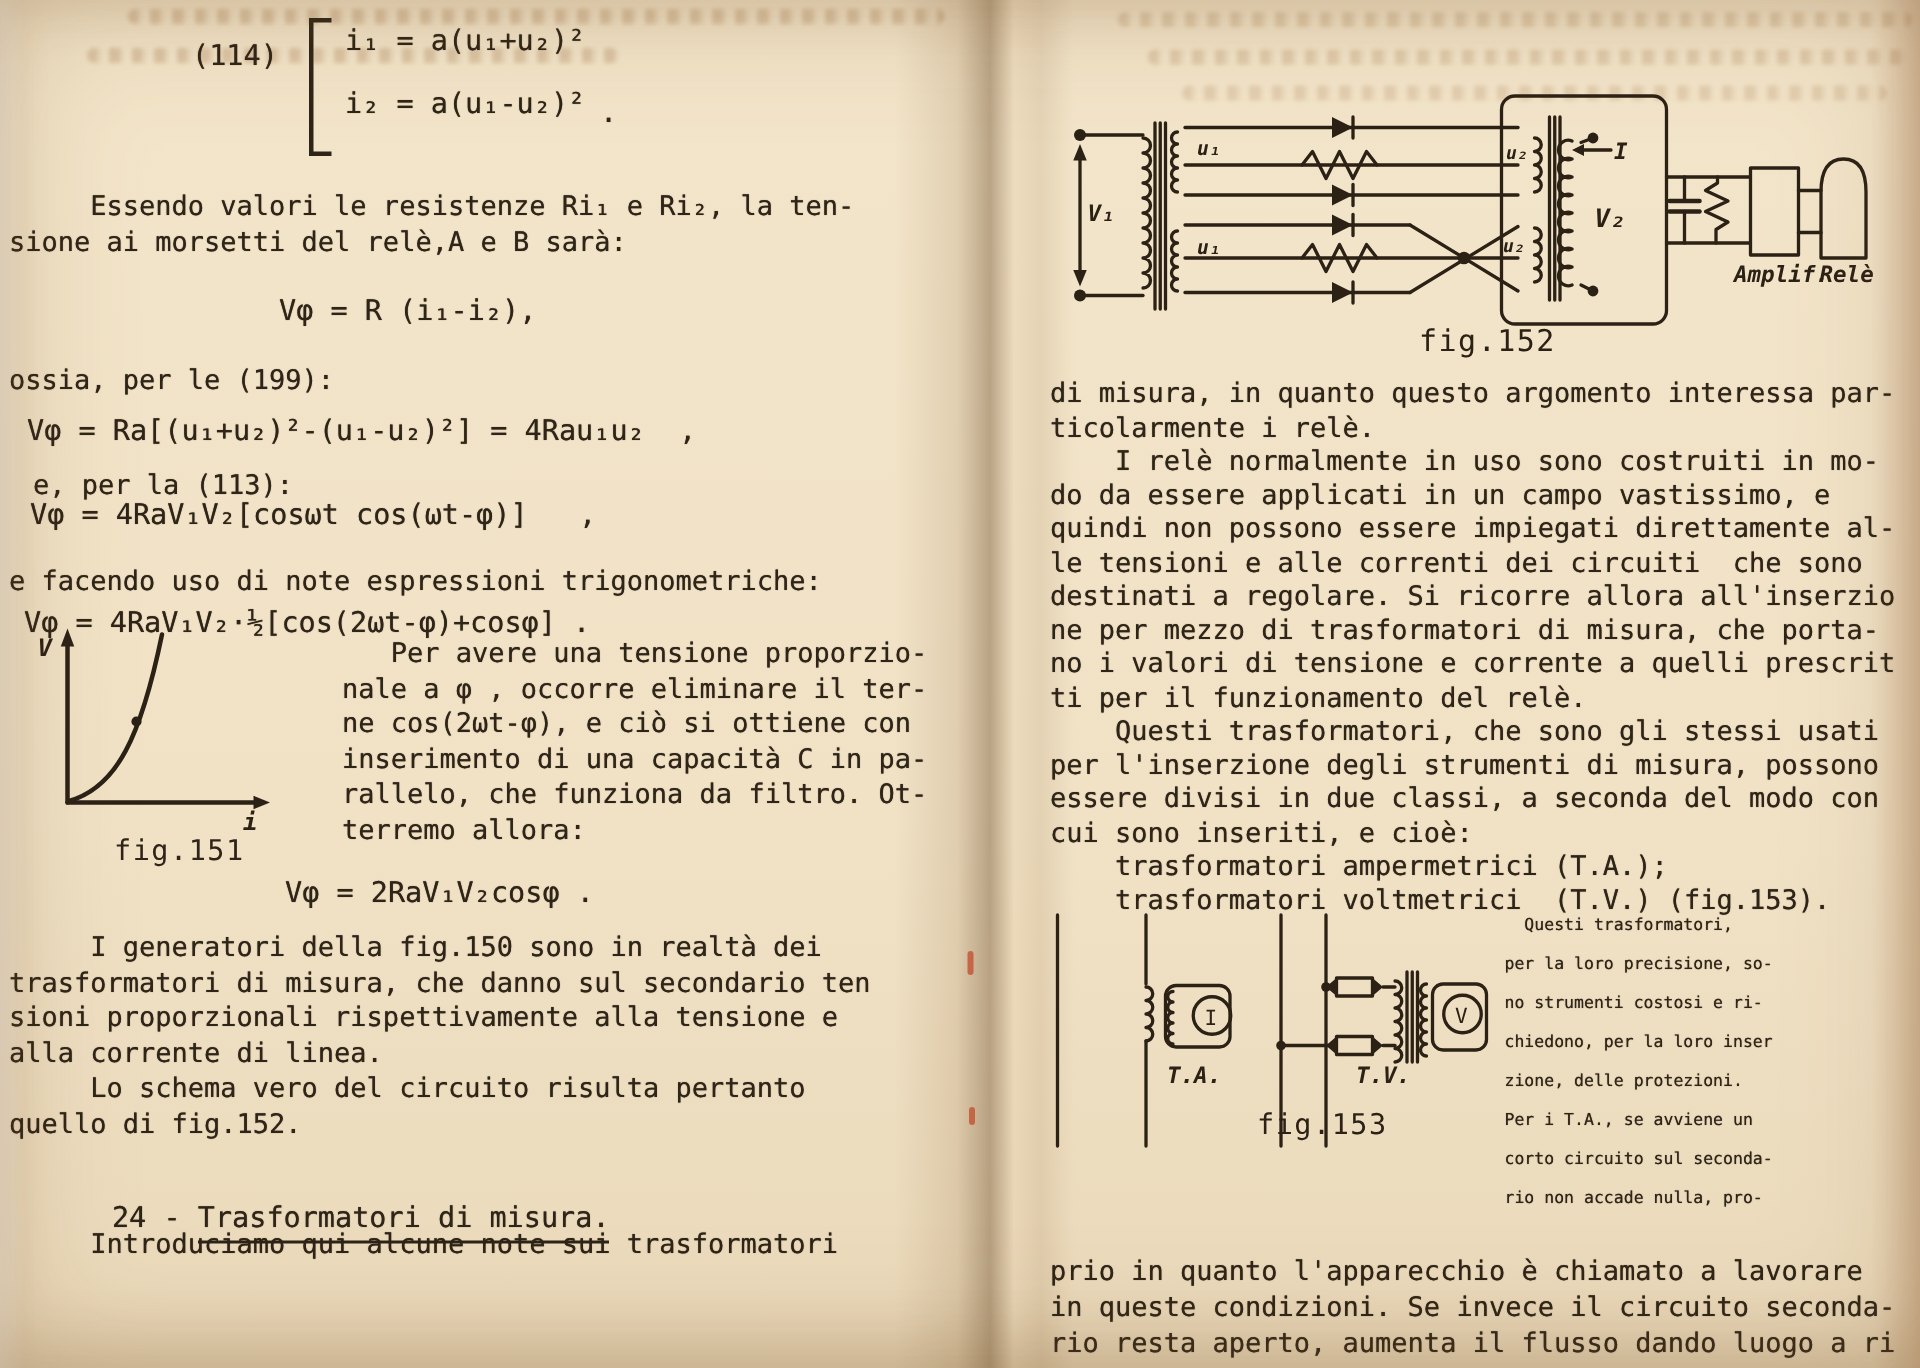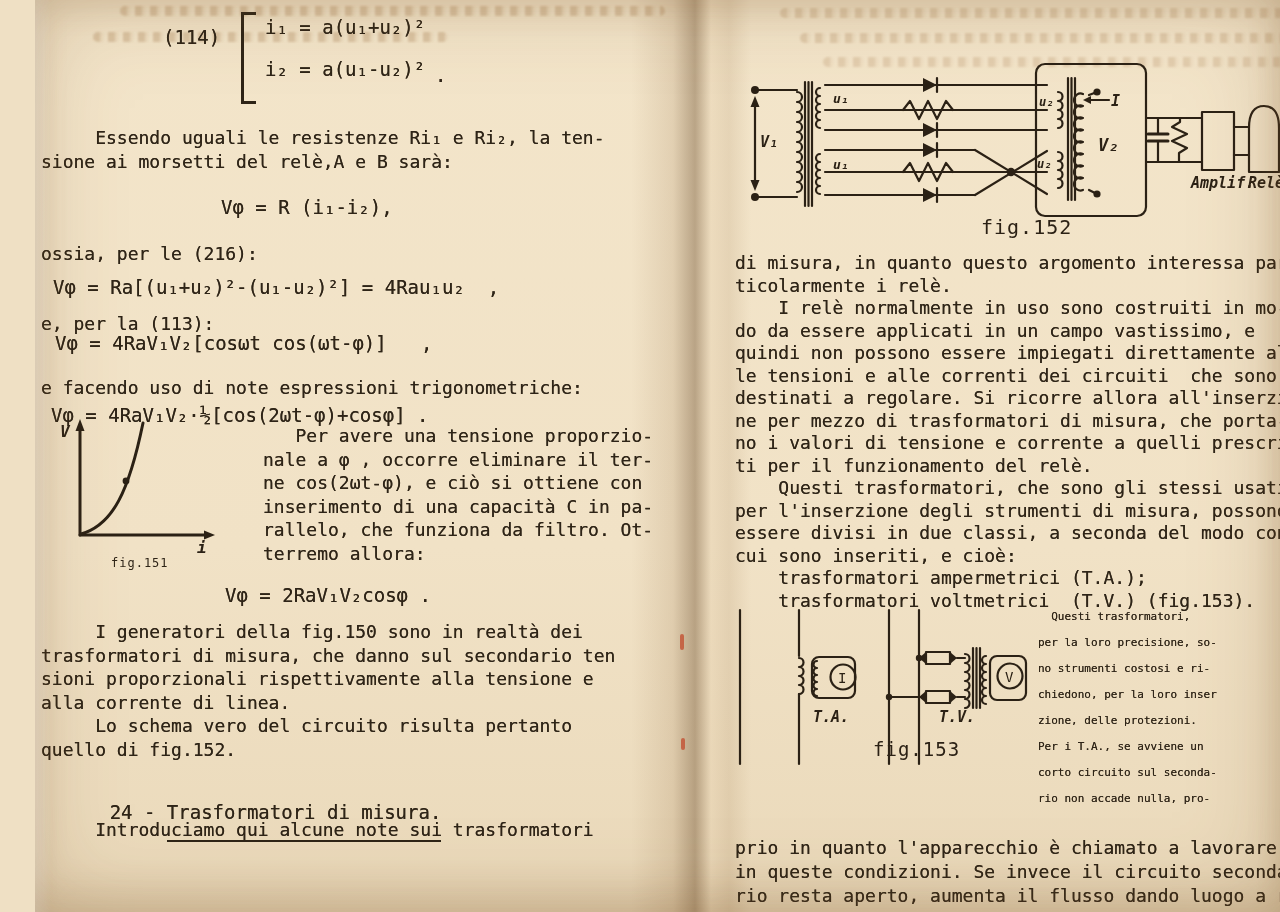--- a/index.html
+++ b/index.html
@@ -9,42 +9,41 @@
   }
   .spread{
     position:absolute;inset:0;
     background:
       linear-gradient(90deg, rgba(255,252,244,.55) 0px, rgba(255,252,244,0) 16px),
       linear-gradient(90deg, rgba(0,0,0,0) 596px, rgba(138,100,58,.16) 638px,
         rgba(100,68,34,.40) 660px, rgba(228,206,172,.38) 676px,
         rgba(148,110,66,.14) 694px, rgba(0,0,0,0) 716px),
       linear-gradient(90deg, rgba(0,0,0,0) 1248px, rgba(188,142,104,.34) 1280px),
       linear-gradient(180deg, #f3e5ca 0%, #f1e2c6 60%, #ead9ba 100%);
-    margin-left: 35px;
   }
   .spread::after{
     content:"";position:absolute;inset:0;pointer-events:none;
     box-shadow:inset 0 0 90px rgba(124,86,44,.26), inset 0 -20px 34px rgba(124,86,44,.16),
                inset 0 14px 26px rgba(124,86,44,.10);
   }
   .t,.eq{
     position:absolute;white-space:pre;color:#2e2417;
     text-shadow:0 0 .6px rgba(46,36,23,.8);
   }
   .t{font-size:18px;line-height:23.5px}
   .rt{line-height:22.5px}
   .side{font-size:11px;line-height:26px}
   .bot{line-height:24px}
   .eq{font-size:19px}
-  .cap{font-size:12px;letter-spacing:1px}
+  .cap{font-size:19px;letter-spacing:1px}
   .bracket{
     position:absolute;width:12px;height:86px;
     border-left:3px solid #2e2417;border-top:3px solid #2e2417;border-bottom:3px solid #2e2417;
   }
-  .sec-title{border-bottom:2.5px solid #2e2417;padding-bottom:17px}
+  .sec-title{border-bottom:2.5px solid #2e2417;padding-bottom:4px}
   .heading{position:absolute;font-size:19px;white-space:pre;text-shadow:0 0 .6px rgba(46,36,23,.8)}
   .ghost{
     position:absolute;height:10px;border-radius:5px;opacity:.85;
     background:repeating-linear-gradient(90deg, rgba(158,112,64,.32) 0 7px,
       rgba(158,112,64,.10) 7px 10px, rgba(158,112,64,0) 10px 15px);
     filter:blur(1.3px);
   }
   .mark{position:absolute;width:4px;background:#c24a2b;opacity:.75;border-radius:2px}
   svg{position:absolute;overflow:visible}
   svg .wire{stroke:#2b2115;stroke-width:2.2;fill:none;stroke-linecap:round;stroke-linejoin:round}
@@ -65,27 +64,27 @@
   <div class="ghost" style="left:788px;top:57px;width:470px;opacity:.6"></div>
 
   <div>
 
     <div class="eq" style="left:128px;top:26px">(114)</div>
     <div class="bracket" style="left:206px;top:12px"></div>
     <div class="eq" style="left:230px;top:16px">i₁ = a(u₁+u₂)²</div>
     <div class="eq" style="left:230px;top:58px">i₂ = a(u₁-u₂)²</div>
     <div class="eq" style="left:400px;top:64px">.</div>
 
-    <div class="t" style="left:6px;top:126px">     Essendo uguali le resistenze Ri₁ e Ri₂, la ten-
+    <div class="t" style="left:6px;top:126px">     Essendo valori le resistenze Ri₁ e Ri₂, la ten-
 sione ai morsetti del relè,A e B sarà:</div>
 
     <div class="eq" style="left:186px;top:196px">Vφ = R (i₁-i₂),</div>
-    <div class="t" style="left:6px;top:242px">ossia, per le (216):</div>
+    <div class="t" style="left:6px;top:242px">ossia, per le (199):</div>
     <div class="eq" style="left:18px;top:276px">Vφ = Ra[(u₁+u₂)²-(u₁-u₂)²] = 4Rau₁u₂  ,</div>
-    <div class="t" style="left:6px;top:312px">e, per la (113):</div>
+    <div class="t" style="left:22px;top:312px">e, per la (113):</div>
     <div class="eq" style="left:20px;top:332px">Vφ = 4RaV₁V₂[cosωt cos(ωt-φ)]   ,</div>
     <div class="t" style="left:6px;top:376px">e facendo uso di note espressioni trigonometriche:</div>
     <div class="eq" style="left:16px;top:404px">Vφ = 4RaV₁V₂·½[cos(2ωt-φ)+cosφ] .</div>
 
     <svg style="left:20px;top:415px" width="175" height="142" viewBox="0 0 175 142">
       <text x="5" y="22" font-size="16">V</text>
       <line class="thick" x1="25" y1="120" x2="25" y2="12"></line>
       <polygon class="solid" points="25,4 20.5,16 29.5,16"></polygon>
       <line class="thick" x1="25" y1="120" x2="152" y2="120"></line>
       <polygon class="solid" points="160,120 149,115.5 149,124.5"></polygon>

